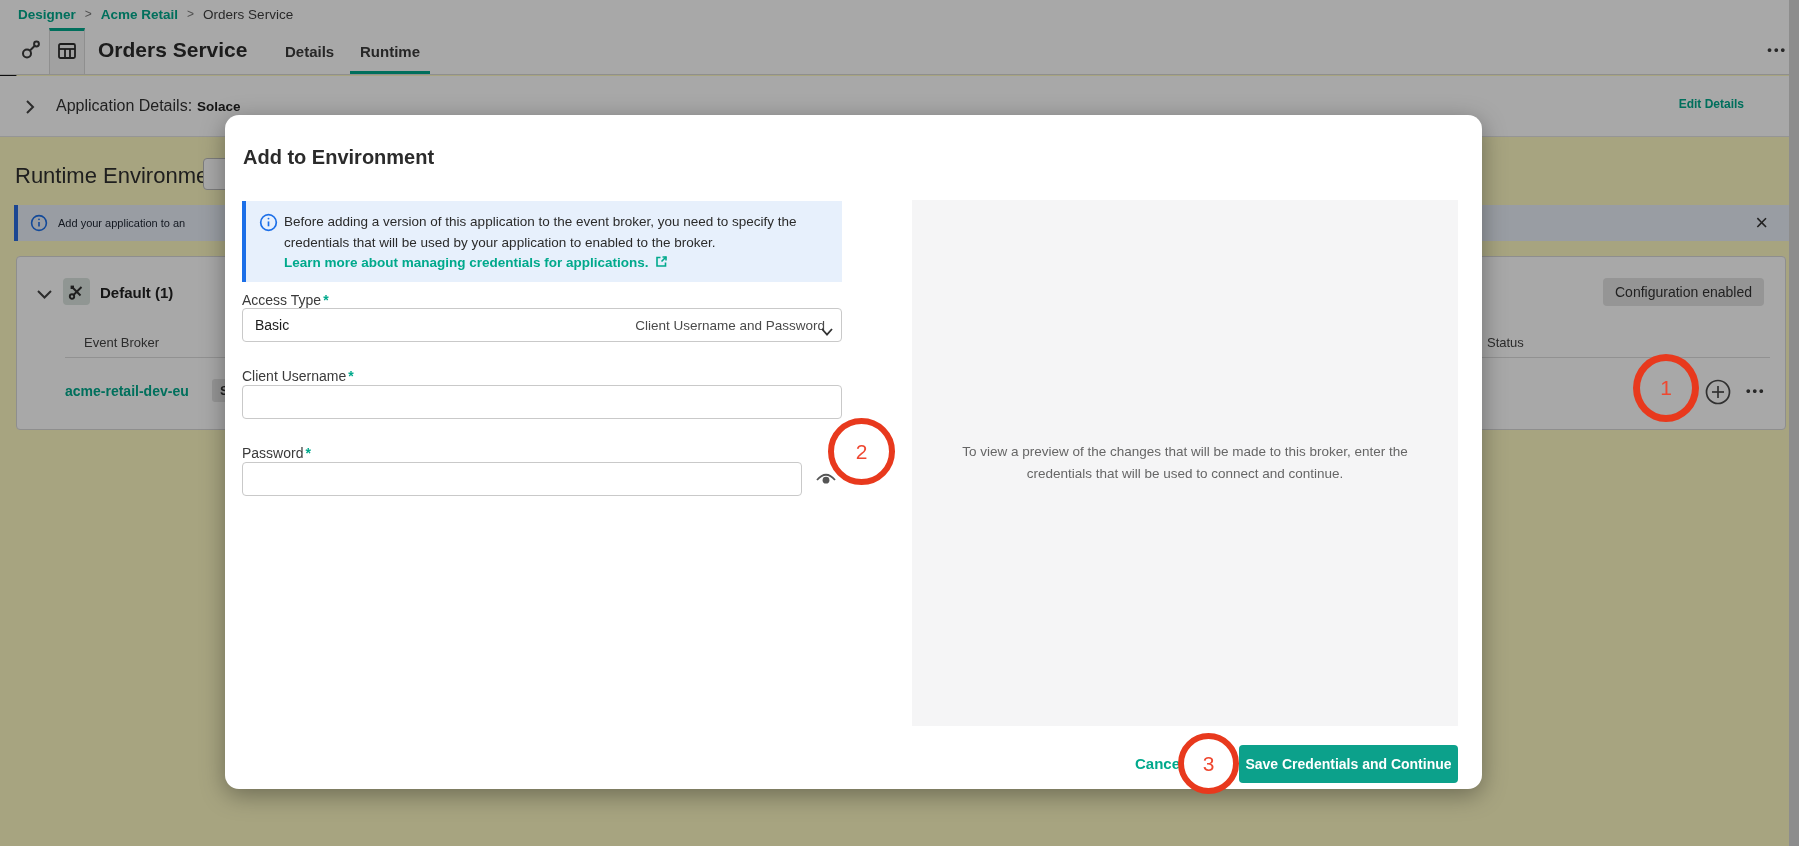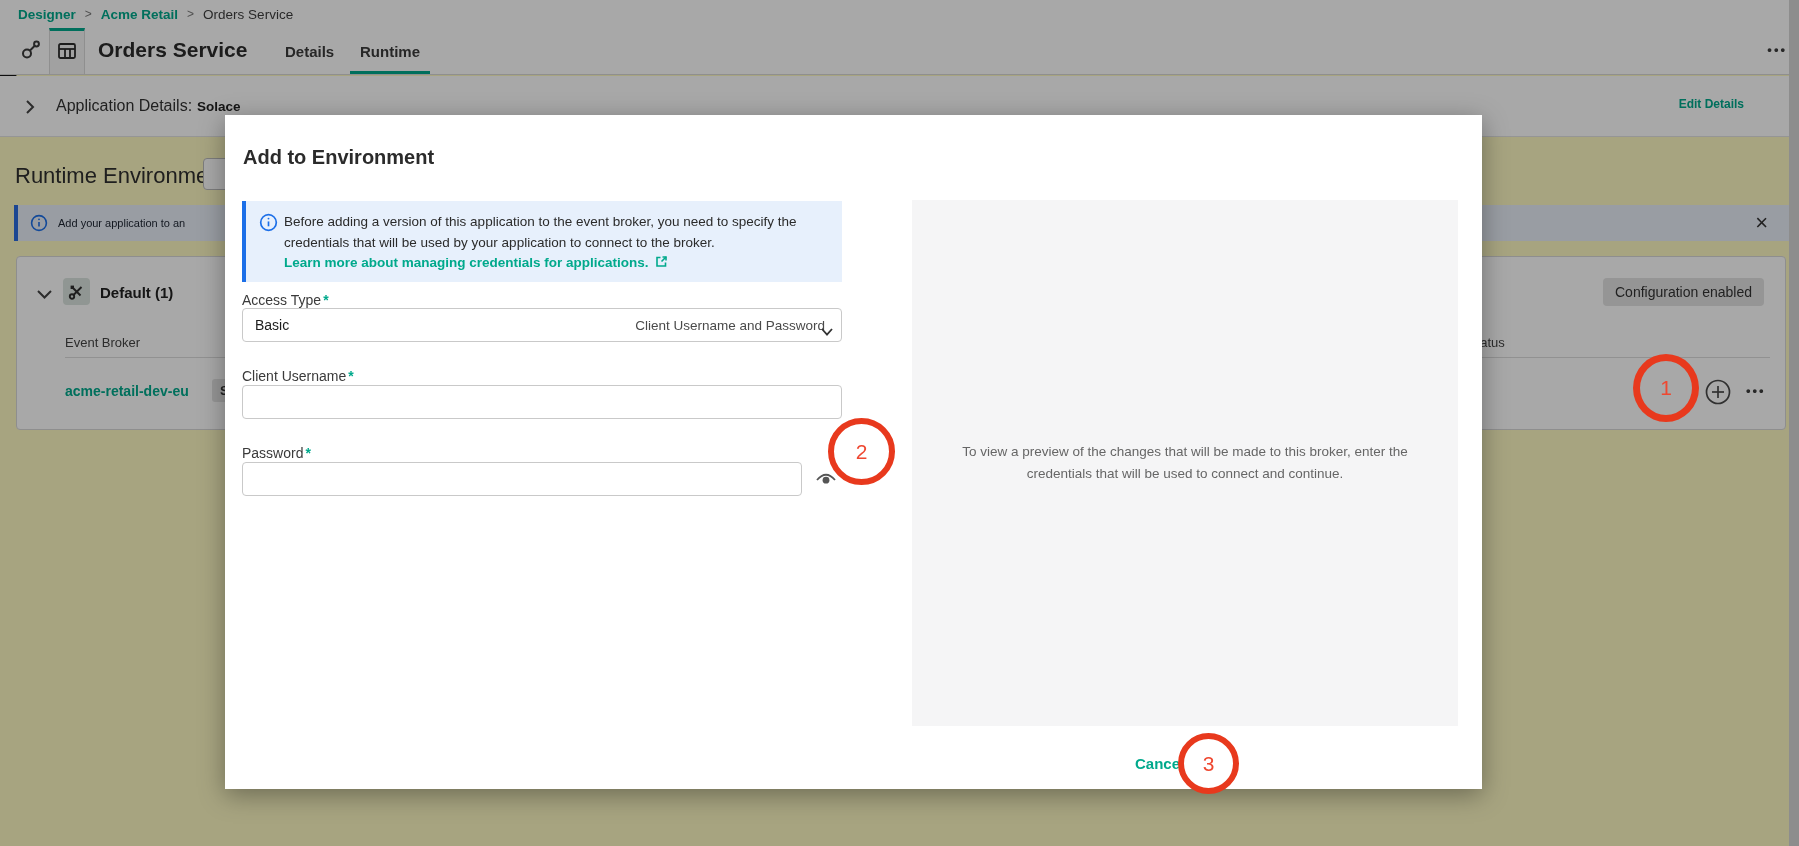--- a/index.html
+++ b/index.html
@@ -39,35 +39,35 @@
   .banner { position:absolute; left:14px; top:205px; width:1776px; height:36px; background:#e8eef8; border-left:4px solid #2b6cde; display:flex; align-items:center; }
   .banner-icon { margin-left:12px; display:flex; }
   .banner-text { margin-left:10px; font-size:11px; color:#1c2430; }
   .banner-close { position:absolute; right:22px; top:5px; font-size:22px; color:#333; line-height:26px; }
 
   .card { position:absolute; left:16px; top:256px; width:1770px; height:174px; background:#fff; border:1px solid #d8d8d8; border-radius:4px; }
   .grp-chevron { position:absolute; left:20px; top:28px; }
   .grp-iconbox { position:absolute; left:46px; top:21px; width:27px; height:27px; background:#dbe4df; border-radius:4px; display:flex; align-items:center; justify-content:center; }
   .grp-label { position:absolute; left:83px; top:27px; font-size:15px; font-weight:bold; color:#222; }
   .grp-badge { position:absolute; right:21px; top:21px; background:#e3e3e3; border-radius:4px; font-size:14px; color:#333; padding:6px 12px; }
-  .col-head { position:absolute; top:78px; font-size:13px; color:#444; }
+  .col-head { position:absolute; top:78px; font-size:13px; color:#444;margin-left:19px; }
   .col-head.c0 { left:48px; }
   .col-head.c1 { left:1451px; }
   .tbl-divider { position:absolute; left:48px; top:100px; width:1705px; border-top:1px solid #dcdcdc; }
   .row-link { position:absolute; left:48px; top:126px; font-size:14px; font-weight:bold; color:#00a98c; }
   .row-tag { position:absolute; left:195px; top:122px; background:#e4e4e4; border-radius:3px; font-size:13px; font-weight:bold; color:#333; padding:4px 8px; }
   .row-plus { position:absolute; left:1687px; top:121px; }
   .row-menu { position:absolute; left:1729px; top:126px; font-size:13px; font-weight:bold; color:#3d3d3d; letter-spacing:2px; }
   .scroll-strip { position:absolute; right:0; top:0; width:10px; height:846px; background:#d6d6d6; }
 
   
   .dim { position:absolute; inset:0; background:rgba(0,0,0,0.34); z-index:10; }
 
   
-  .modal { position:absolute; left:225px; top:115px; width:1257px; height:674px; background:#fff; border-radius:0; box-shadow:0 6px 24px rgba(0,0,0,0.35); z-index:20; }
+  .modal { position:absolute; left:225px; top:115px; width:1257px; height:674px; background:#fff; border-radius:14px; box-shadow:0 6px 24px rgba(0,0,0,0.35); z-index:20; }
   .m-title { position:absolute; left:18px; top:31px; font-size:20px; font-weight:bold; color:#2b2b2b; }
   .m-info { position:absolute; left:17px; top:86px; width:600px; background:#e7f0fc; border-left:4px solid #1c6fe8; padding:11px 14px 11px 38px; }
   .m-info-icon { position:absolute; left:13px; top:12px; }
   .m-info-text { font-size:13.5px; line-height:1.55; color:#2b2b2b; }
   .m-info-link { font-size:13.5px; font-weight:bold; color:#00a98c; margin-top:1px; display:flex; align-items:center; gap:6px; }
   .m-label { position:absolute; font-size:14px; color:#3a3a3a; }
   .req { color:#00a98c; font-weight:bold; margin-left:2px; }
   .m-select { position:absolute; left:17px; top:193px; width:600px; height:34px; border:1px solid #c9c9c9; border-radius:4px; background:#fff; display:flex; align-items:center; }
   .m-select .val { margin-left:12px; font-size:14px; color:#1c1c1c; }
   .m-select .sec { margin-left:auto; margin-right:16px; font-size:13.5px; color:#4a4a4a; }
@@ -196,21 +196,21 @@
     <div class="m-title">Add to Environment</div>
 
     <div class="m-info">
       <span class="m-info-icon">
         <svg width="19" height="19" viewBox="0 0 18 18" fill="none" stroke="#1c6fe8" stroke-width="1.6">
           <circle cx="9" cy="9" r="7.4"></circle>
             <line x1="9" y1="8" x2="9" y2="12.6"></line>
             <circle cx="9" cy="5.3" r="0.9" fill="#1c6fe8" stroke="none"></circle>
         </svg>
       </span>
-      <div class="m-info-text">Before adding a version of this application to the event broker, you need to specify the credentials that will be used by your application to connect to the broker.</div>
+      <div class="m-info-text">Before adding a version of this application to the event broker, you need to specify the credentials that will be used by your application to enabled to the broker.</div>
       <div class="m-info-link">
         <span>Learn more about managing credentials for applications.</span>
         <span>
           <svg width="13" height="13" viewBox="0 0 13 13" fill="none" stroke="#00a98c" stroke-width="1.6">
             <path d="M5.5,2.5 H2 V11 H10.5 V7.5"></path>
               <path d="M7.5,2 H11 V5.5"></path>
               <line x1="11" y1="2" x2="6.5" y2="6.5"></line>
           </svg>
         </span>
       </div>
@@ -243,20 +243,21 @@
         <path d="M2,12 Q11,1.5 20,12" stroke="#555" stroke-width="1.8"></path>
           <circle cx="11" cy="12.2" r="3.4" fill="#555"></circle>
       </svg>
     </span>
 
     <div class="m-panel">
       <div class="m-panel-text">To view a preview of the changes that will be made to this broker, enter the credentials that will be used to connect and continue.</div>
     </div>
 
     <span class="m-cancel">Cancel</span>
+    <button class="m-submit">Save Credentials and Continue</button>
   </div>
 
   <div class="anno anno-circle c1">1</div>
   <div class="anno anno-circle c2">2</div>
   <div class="anno anno-circle c3">3</div>
 
 
 </div>
 
 </body></html>

